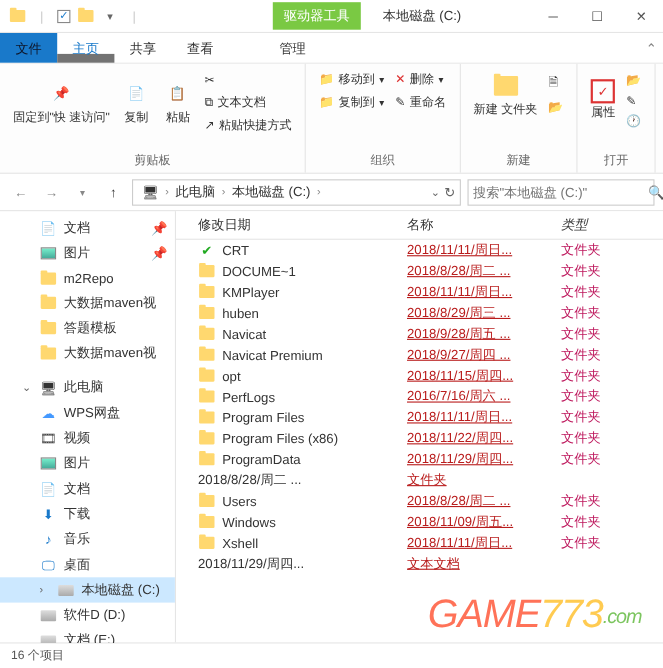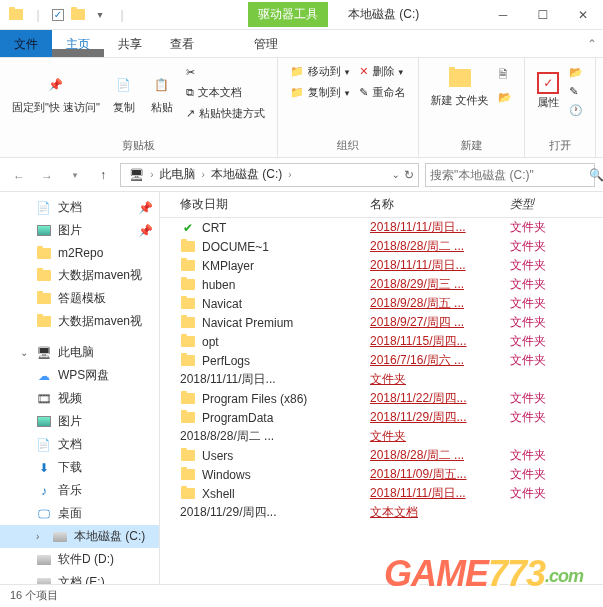--- a/index.html
+++ b/index.html
@@ -60,21 +60,21 @@
 .content .row .ico { width: 16px; height: 16px; display: flex; align-items: center; justify-content: center; }
 
 .statusbar { height: 22px; border-top: 1px solid #e5e5e5; display: flex; align-items: center; padding: 0 10px; font-size: 11px; color: #555; }
 
 .folder-icon { width: 14px; height: 11px; background: #ffd86f; border-radius: 1px; position: relative; }
 .folder-icon::before { content: ''; position: absolute; top: -2px; left: 0; width: 6px; height: 3px; background: #ffd86f; border-radius: 1px 1px 0 0; }
 .disk-icon { width: 14px; height: 10px; background: linear-gradient(#ddd,#aaa); border-radius: 1px; }
 .doc-icon { width: 11px; height: 14px; background: #fff; border: 1px solid #aaa; position: relative; }
 .pic-icon { width: 14px; height: 11px; background: linear-gradient(#7ec,#4a9); border: 1px solid #888; }
 
-.watermark { position: absolute; bottom: 12px; right: 20px; font-size: 36px; font-weight: bold; font-style: italic; color: #ff5a3c; text-shadow: 2px 2px 0 #fff, -1px -1px 0 #fff; pointer-events: none; z-index: 99; opacity: 0.85; letter-spacing: -1px; }
+.watermark { position: absolute; bottom: 28px; right: 20px; font-size: 36px; font-weight: normal; font-style: italic; color: #ff5a3c; text-shadow: 2px 2px 0 #fff, -1px -1px 0 #fff; pointer-events: none; z-index: 99; opacity: 0.85; letter-spacing: -1px; }
 .watermark .g7 { color: #ffc233; }
 .watermark .dot { color: #6b4; font-size: 18px; vertical-align: middle; }
 </style>
 </head>
 <body>
 
 <div class="titlebar">
   <div class="qat">
     <span class="qat-icon">
         <span class="folder-icon"></span>
@@ -411,20 +411,26 @@
           <div>
             <span class="ico">
               <span class="folder-icon"></span>
             </span>
             <span>PerfLogs</span>
           </div>
           <div>2016/7/16/周六 ...</div>
           <div>文件夹</div>
         </div>
         <div class="row">
+          <div>
+            <span class="ico">
+              <span class="folder-icon"></span>
+            </span>
+            <span>Program Files</span>
+          </div>
           <div>2018/11/11/周日...</div>
           <div>文件夹</div>
         </div>
         <div class="row">
           <div>
             <span class="ico">
               <span class="folder-icon"></span>
             </span>
             <span>Program Files (x86)</span>
           </div>

